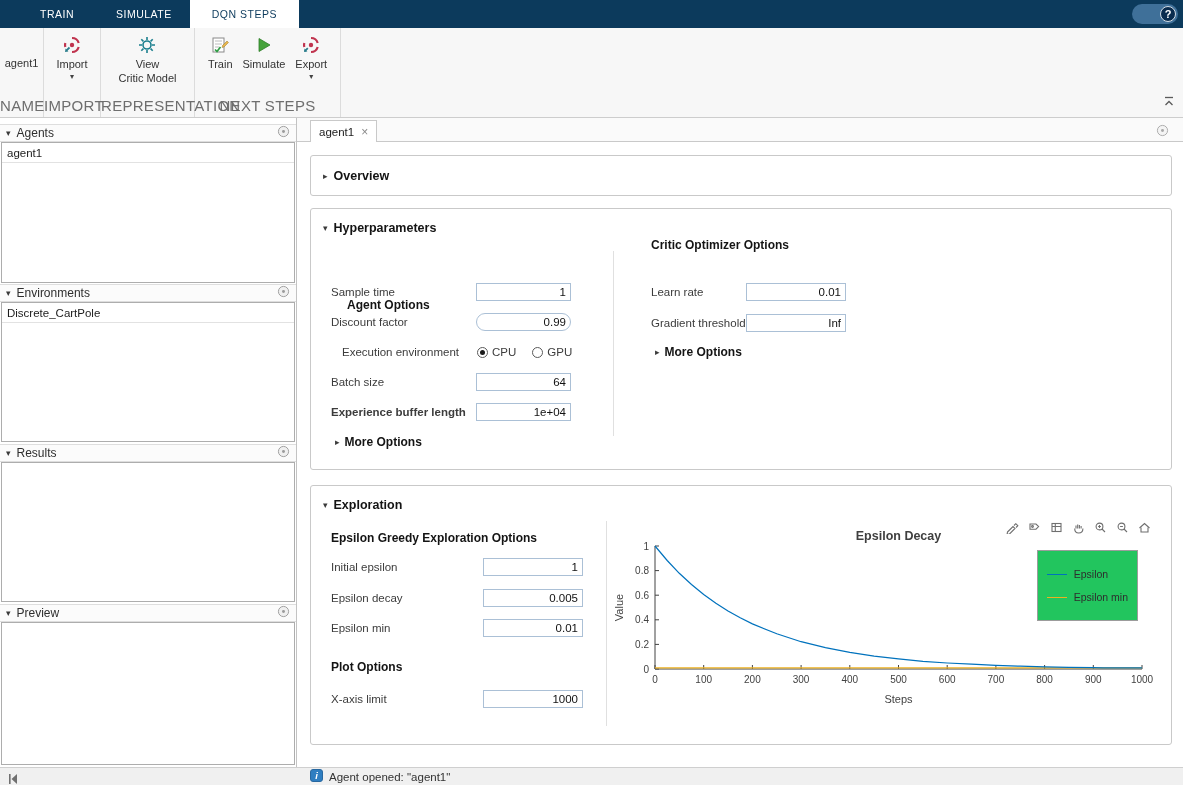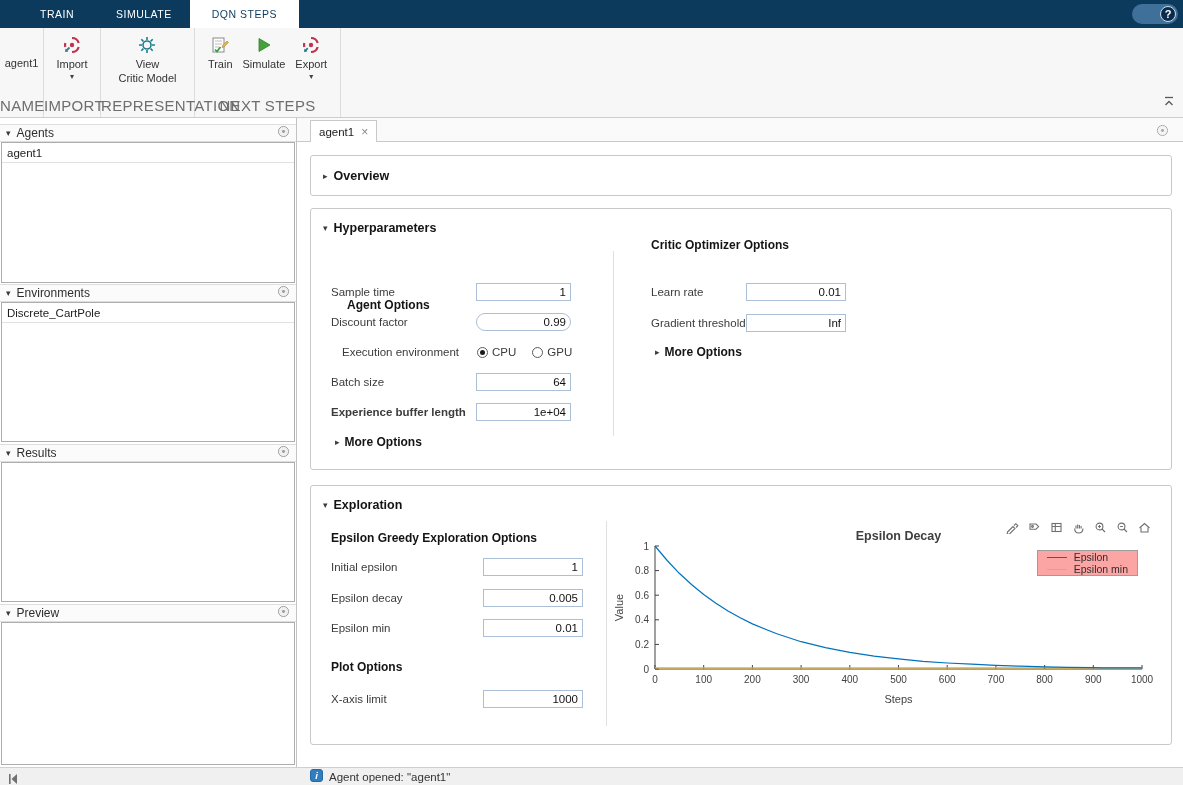--- a/index.html
+++ b/index.html
@@ -56,21 +56,21 @@
   .radio-opt { display:flex; align-items:center; gap:4px; font-size:11.5px; color:#3c3c3c; cursor:default; }
   .radio { width:11px; height:11px; border:1px solid #5a5a5a; border-radius:50%; position:relative; background:#fff; display:inline-block; }
   .radio.checked::after { content:""; position:absolute; left:2px; top:2px; width:5px; height:5px; background:#1a1a1a; border-radius:50%; }
 
   
   .chart-box { position:absolute; left:300px; top:34px; width:555px; height:218px; }
   .axes-toolbar { position:absolute; right:14px; top:0px; display:flex; gap:7px; align-items:center; }
   .axes-toolbar svg { cursor:default; }
   .plot-svg { position:absolute; left:0; top:10px; }
   svg text { font-family:"Liberation Sans","DejaVu Sans",sans-serif; }
-  .legend { position:absolute; right:28px; top:30px; border:1px solid #9c9c9c; background:#fca5a5; padding:0 9px; display:flex; flex-direction:column; gap:0; }
+  .legend { position:absolute; right:28px; top:30px; border:1px solid #9c9c9c; background:#22c55e; padding:17px 9px; display:flex; flex-direction:column; gap:11px; }
   .legend-row { display:flex; align-items:center; gap:7px; font-size:10.5px; color:#2e2e2e; }
   .legend-swatch { width:20px; height:0; border-top:1.6px solid #000; display:inline-block; }
 
   
   .statusbar { position:absolute; left:0; right:0; bottom:0; height:18px; background:#f0f0f0; border-top:1px solid #cfcfcf; }
   .status-msg { position:absolute; left:310px; top:0; height:100%; display:flex; align-items:center; gap:6px; font-size:11.5px; color:#333; }
   .collapse-left { position:absolute; left:6px; top:3px; }
 </style>
 </head>
 <body>

